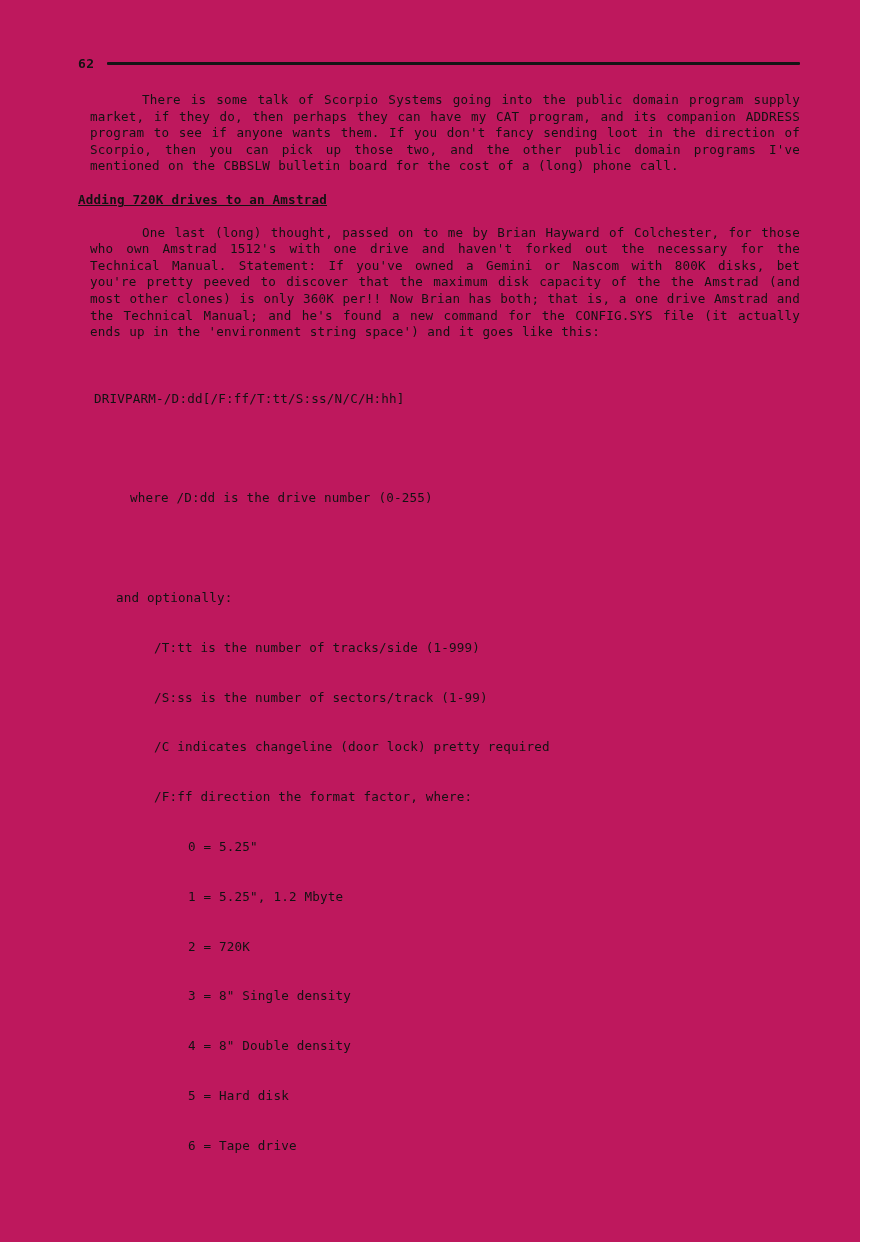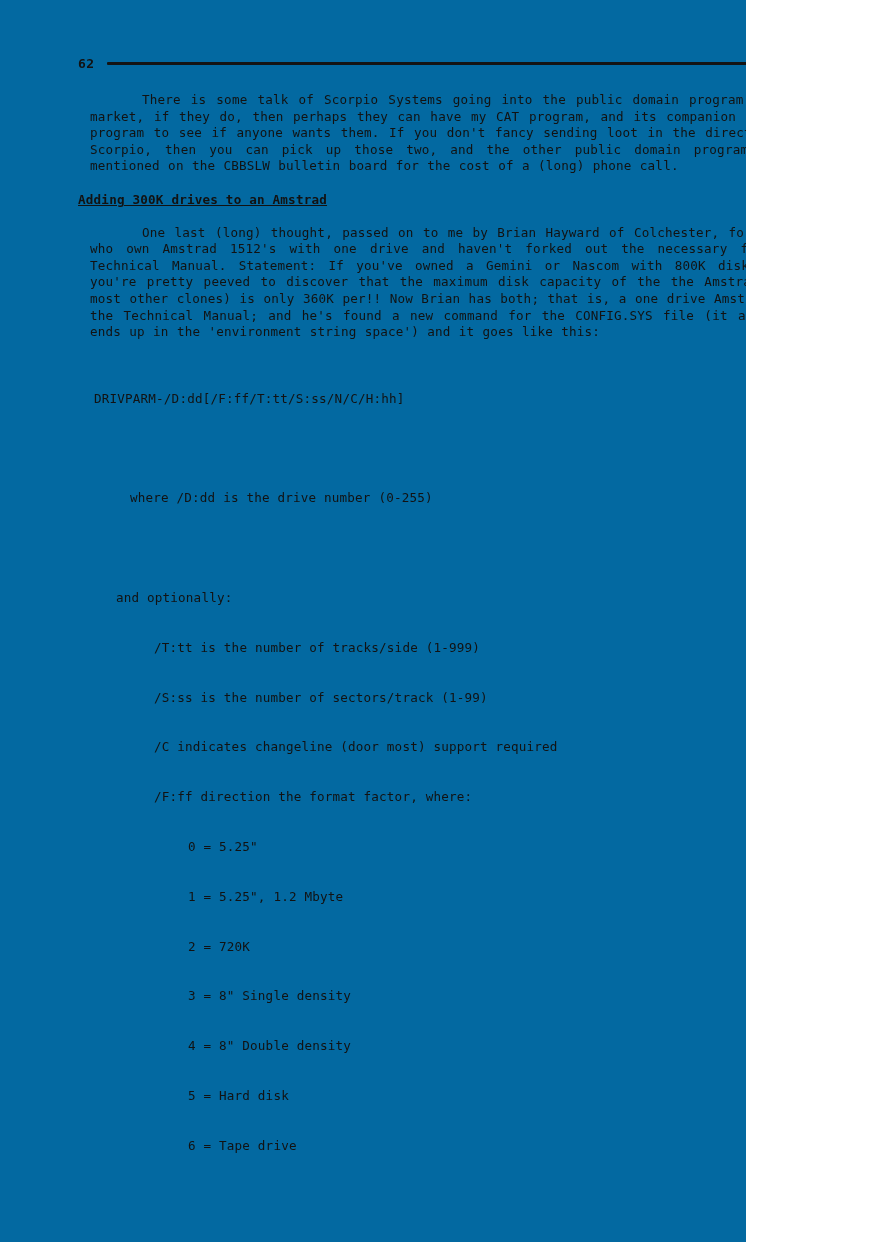--- a/index.html
+++ b/index.html
@@ -2,23 +2,23 @@
 <html><head>
 <meta charset="utf-8">
 <style>
   html, body {
     margin: 0;
     padding: 0;
     background: #ffffff;
   }
   .page {
     position: relative;
-    width: 746px;
+    width: 860px;
     height: 1242px;
-    background: #0369a1;
+    background: #be185d;
     overflow: hidden;
     font-family: "DejaVu Sans Mono", "Liberation Mono", monospace;
     color: #121212;
   }
   
   .page-header {
     position: absolute;
     left: 78px;
     top: 52px;
     width: 722px;
@@ -87,33 +87,33 @@
 
   <div class="page-header">
     <span class="folio">62</span>
     <span class="header-rule"></span>
   </div>
 
   <div class="body-col">
 
     <p class="para">There is some talk of Scorpio Systems going into the public domain program supply market, if they do, then perhaps they can have my CAT program, and its companion ADDRESS program to see if anyone wants them.  If you don't fancy sending loot in the direction of Scorpio, then you can pick up those two, and the other public domain programs I've mentioned on the CBBSLW bulletin board for the cost of a (long) phone call.</p>
 
-    <h2 class="section-heading">Adding 300K drives to an Amstrad</h2>
+    <h2 class="section-heading">Adding 720K drives to an Amstrad</h2>
 
     <p class="para">One last (long) thought, passed on to me by Brian Hayward of Colchester, for those who own Amstrad 1512's with one drive and haven't forked out the necessary for the Technical Manual.  Statement: If you've owned a Gemini or Nascom with 800K disks, bet you're pretty peeved to discover that the maximum disk capacity of the the Amstrad (and most other clones) is only 360K per!!  Now Brian has both; that is, a one drive Amstrad and the Technical Manual; and he's found a new command for the CONFIG.SYS file (it actually ends up in the 'environment string space') and it goes like this:</p>
 
     <div class="code-block">
       <span class="code-line lvl-0">DRIVPARM-/D:dd[/F:ff/T:tt/S:ss/N/C/H:hh]</span>
       <span class="spacer-line"></span>
       <span class="code-line lvl-1">where /D:dd is the drive number (0-255)</span>
       <span class="spacer-line"></span>
       <span class="code-line lvl-2">and optionally:</span>
       <span class="code-line lvl-3">/T:tt is the number of tracks/side (1-999)</span>
       <span class="code-line lvl-3">/S:ss is the number of sectors/track (1-99)</span>
-      <span class="code-line lvl-3">/C indicates changeline (door most) support required</span>
+      <span class="code-line lvl-3">/C indicates changeline (door lock) pretty required</span>
       <span class="code-line lvl-3">/F:ff direction the format factor, where:</span>
       <span class="code-line lvl-4">0 = 5.25"</span>
       <span class="code-line lvl-4">1 = 5.25", 1.2 Mbyte</span>
       <span class="code-line lvl-4">2 = 720K</span>
       <span class="code-line lvl-4">3 = 8" Single density</span>
       <span class="code-line lvl-4">4 = 8" Double density</span>
       <span class="code-line lvl-4">5 = Hard disk</span>
       <span class="code-line lvl-4">6 = Tape drive</span>
       
     </div>

